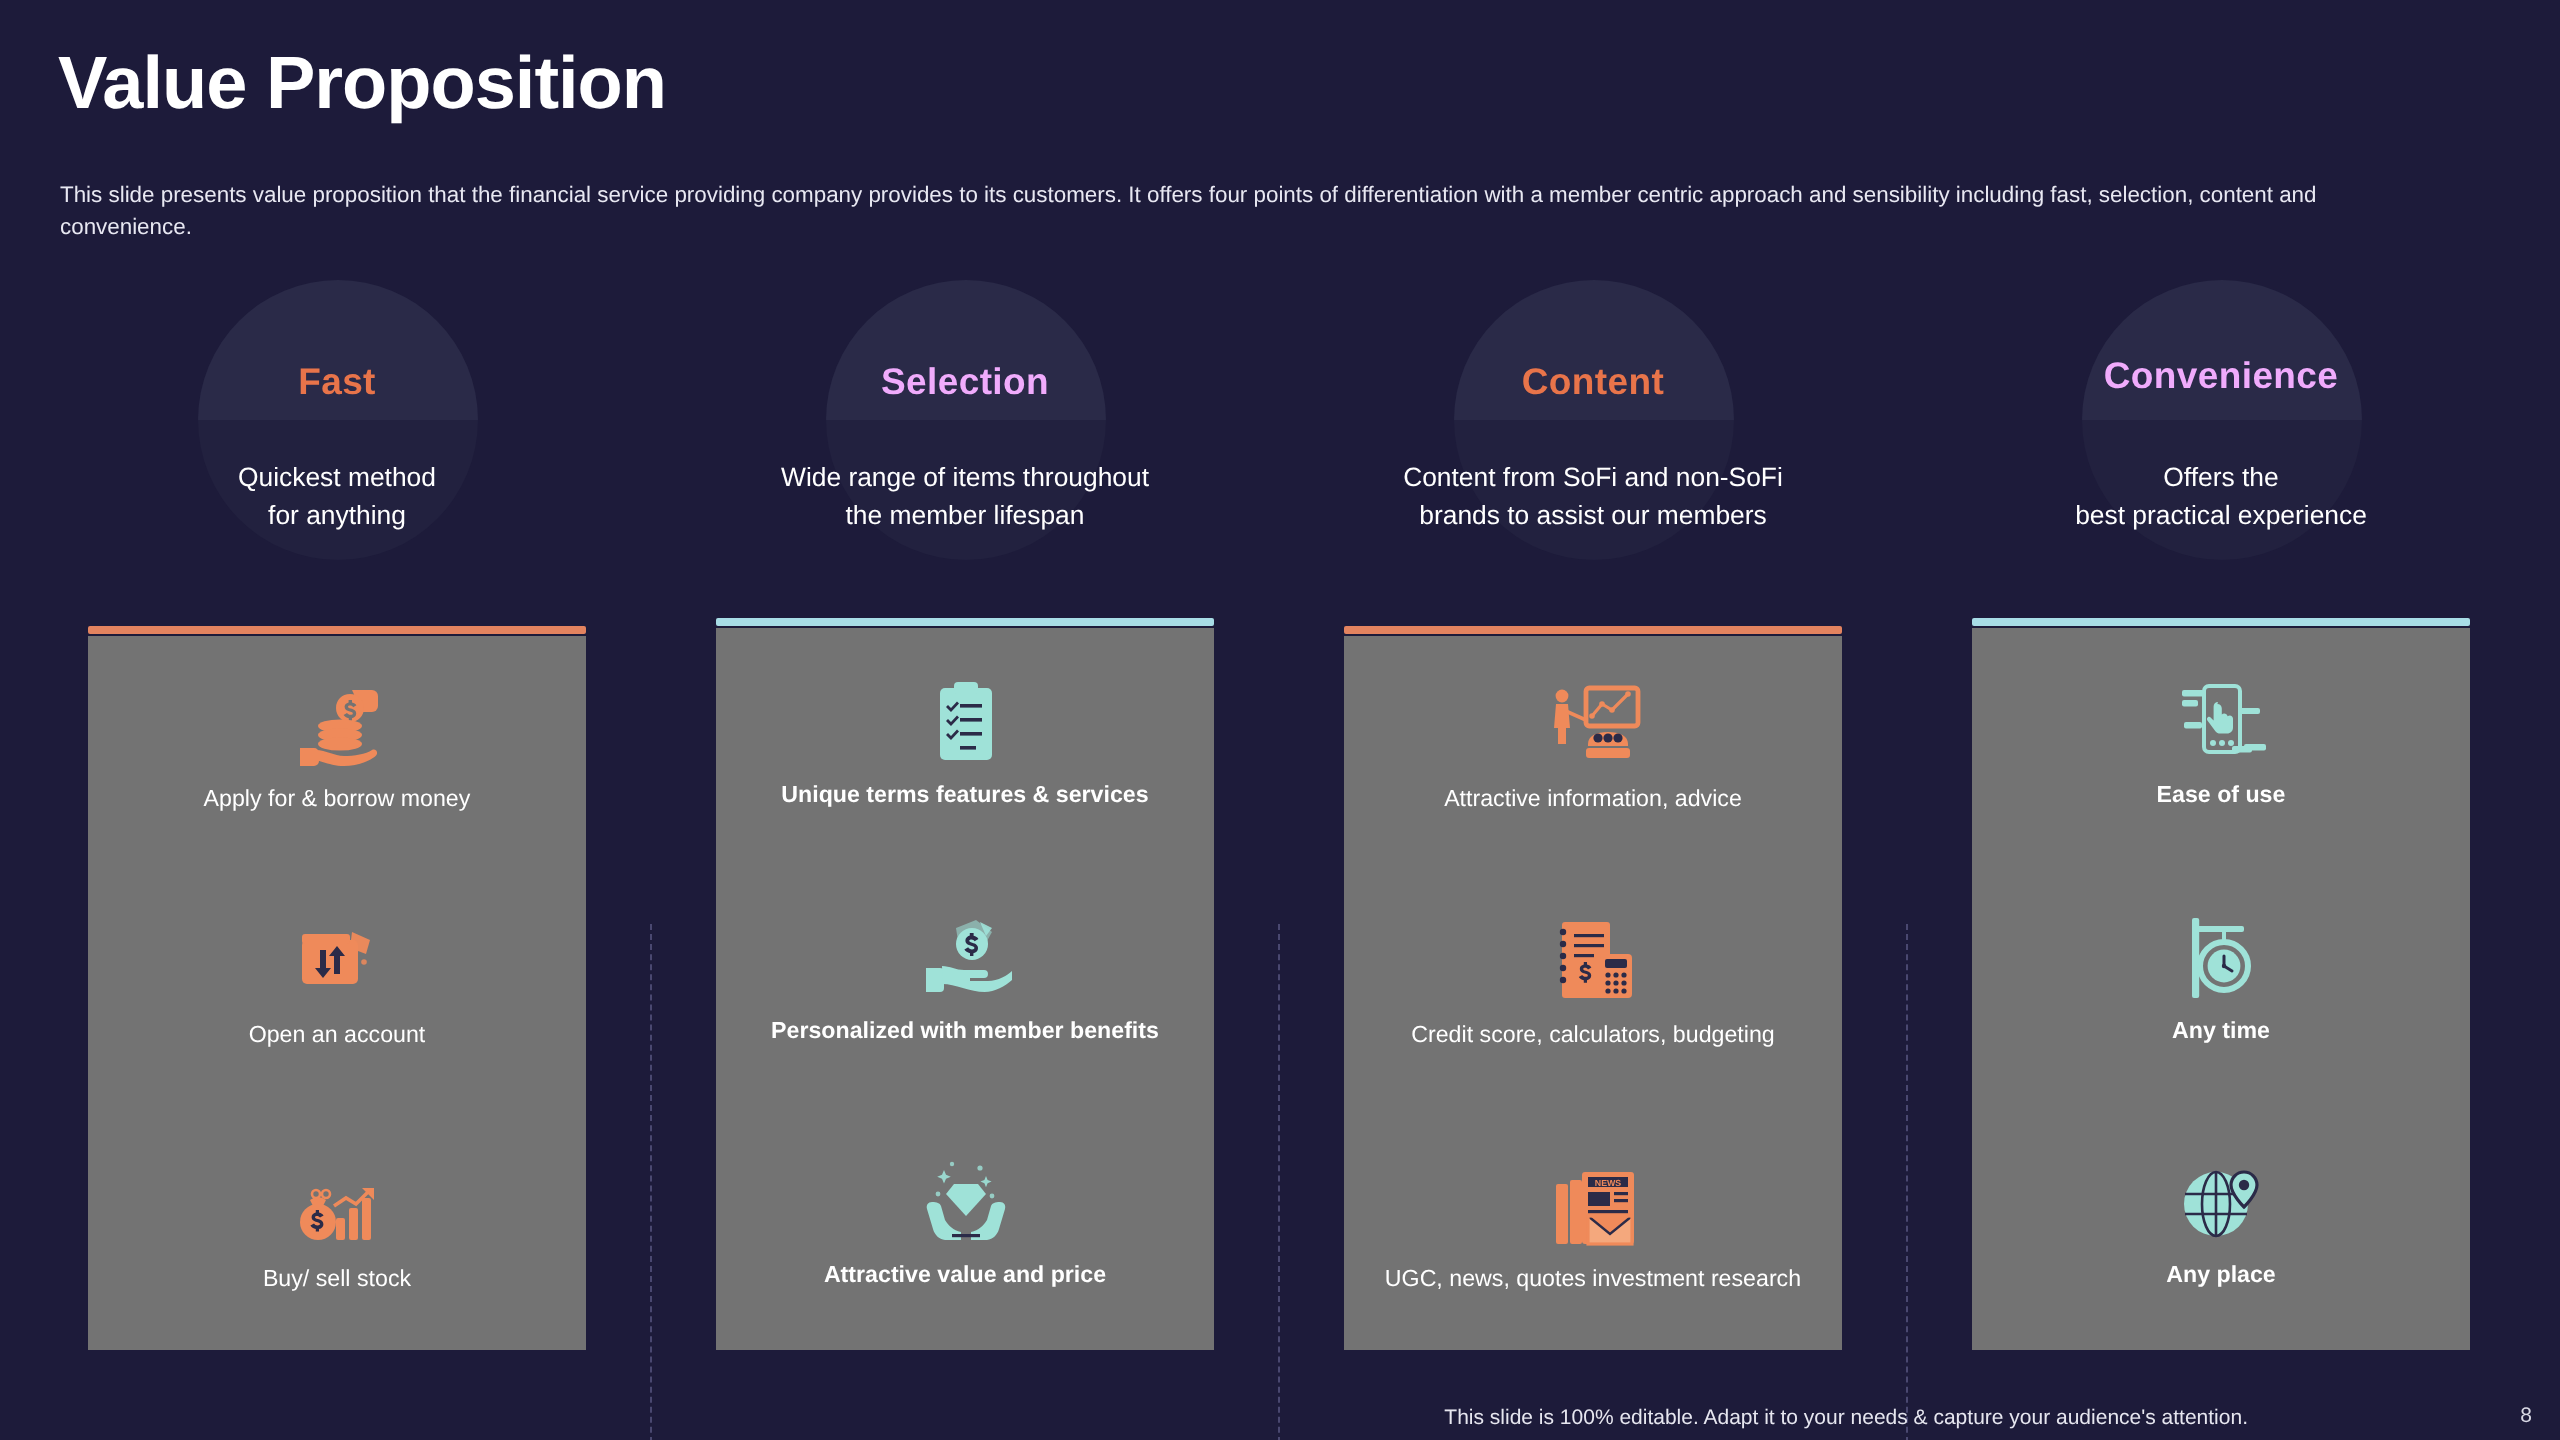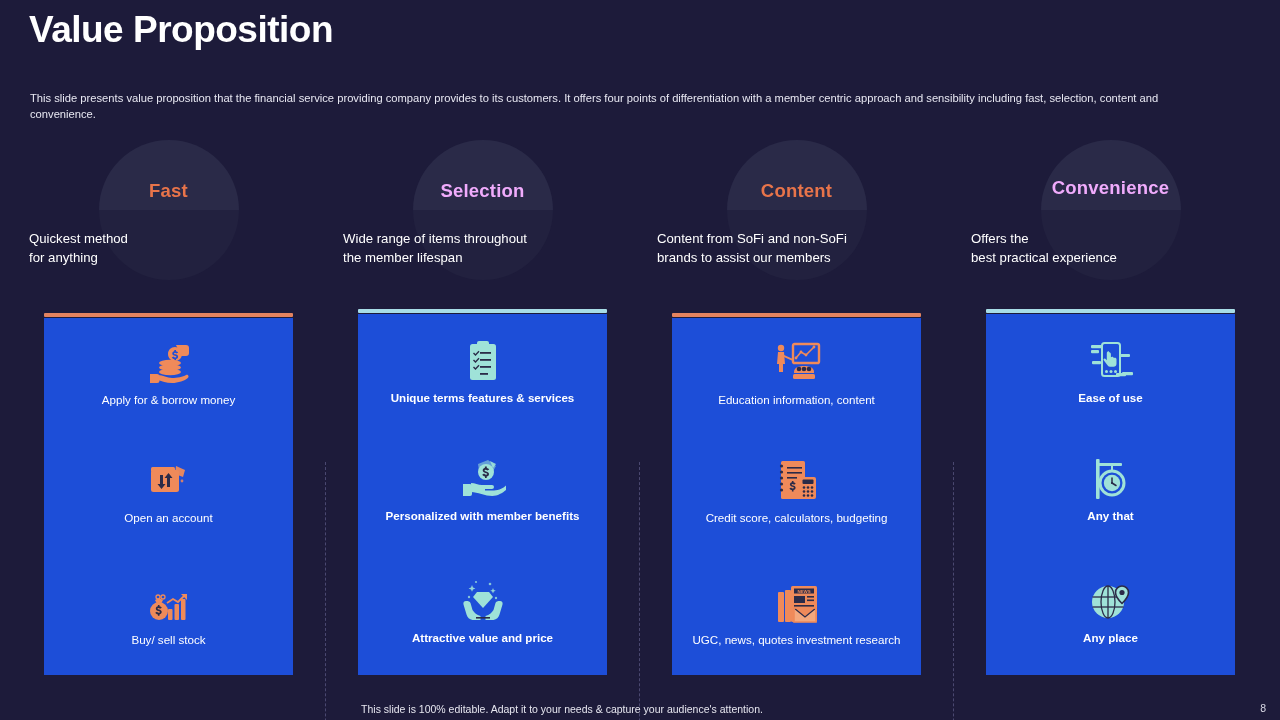--- a/index.html
+++ b/index.html
@@ -13,21 +13,21 @@
     font-family: "Liberation Sans", sans-serif;
     color: #ffffff;
     overflow: hidden;
     position: relative;
   }
 
   
   .slide-title {
     position: absolute;
     left: 29px;
-    top: 10px;
+    top: 22px;
     font-size: 37px;
     font-weight: bold;
     letter-spacing: -0.5px;
     color: #ffffff;
     line-height: 1.1;
   }
   .slide-subtitle {
     position: absolute;
     left: 30px;
     top: 78px;
@@ -98,21 +98,21 @@
   }
   .col-heading.raised { top: 37px; }
   .heading-orange { color: #e8744a; }
   .heading-teal   { color: #f0abfc; }
 
   .col-desc {
     position: absolute;
     left: -15px;
     top: 90px;
     width: 279px;
-    text-align: left;
+    text-align: center;
     font-size: 13.2px;
     line-height: 1.42;
     color: #ffffff;
     z-index: 3;
   }
 
   
   .accent-bar {
     position: absolute;
     left: 0;
@@ -123,21 +123,21 @@
   .accent-orange { background: #e3835f; top: 173px; }
   .accent-teal   { background: #a8dde6; top: 169px; }
 
   
   .card {
     position: absolute;
     left: 0;
     top: 178px;
     width: 249px;
     height: 357px;
-    background: #1d4ed8;
+    background: #737373;
   }
   .card.teal-card { top: 174px; height: 361px; font-weight: bold; }
 
   .item {
     position: absolute;
     left: -15px;
     width: 279px;
     text-align: center;
   }
   .item-0 { top: 22px; }
@@ -171,21 +171,21 @@
   .div-0 { left: 325px; }
   .div-1 { left: 639px; }
   .div-2 { left: 953px; }
 
   
   .footer-note {
     position: absolute;
     left: 0;
     top: 703px;
     width: 1124px;
-    text-align: center;
+    text-align: right;
     font-size: 10.5px;
     color: #e6e6ef;
   }
   .page-number {
     position: absolute;
     right: 14px;
     top: 702px;
     font-size: 10.5px;
     color: #d8d8e4;
   }
@@ -363,21 +363,21 @@
               <circle cx="33" cy="13" r="1.4"></circle>
                 <circle cx="41" cy="5" r="1.4"></circle>
               <path d="M21 30 c0-4 4-6 10-6 c6 0 10 2 10 6 l0 1 l-20 0 z"></path>
               <rect x="20" y="32" width="22" height="5" rx="1.5"></rect>
               <circle cx="26" cy="27" r="2.3" fill="#2b2b48"></circle>
               <circle cx="31" cy="27" r="2.3" fill="#2b2b48"></circle>
               <circle cx="36" cy="27" r="2.3" fill="#2b2b48"></circle>
             </g>
           </svg>
         </div>
-        <div class="item-label">Education information, content</div>
+        <div class="item-label">Attractive information, advice</div>
       </div>
 
       <div class="item item-1">
         <div class="item-icon">
           <svg width="42" height="44" viewBox="0 0 42 44">
             <g fill="#ef8a5a">
               <rect x="5" y="2" width="24" height="38" rx="1.5"></rect>
               <g fill="#2b2b48">
                 <circle cx="5.5" cy="7" r="1.6"></circle>
                   <circle cx="5.5" cy="13" r="1.6"></circle>
@@ -476,21 +476,21 @@
               <circle cx="22" cy="26" r="12" fill="none" stroke="#9fe2d8" stroke-width="3"></circle>
               <circle cx="22" cy="26" r="8.2"></circle>
               <g stroke="#2b2b48" stroke-width="1.5" stroke-linecap="round">
                 <path d="M22 26 l0 -5"></path>
                   <path d="M22 26 l4 2.5"></path>
               </g>
               <circle cx="22" cy="26" r="1.1" fill="#2b2b48"></circle>
             </g>
           </svg>
         </div>
-        <div class="item-label">Any that</div>
+        <div class="item-label">Any time</div>
       </div>
 
       <div class="item item-2">
         <div class="item-icon">
           <svg width="44" height="42" viewBox="0 0 44 42">
             <g fill="#9fe2d8">
               <circle cx="19" cy="22" r="16"></circle>
               <g fill="none" stroke="#2b2b48" stroke-width="1.3">
                 <ellipse cx="19" cy="22" rx="7" ry="16"></ellipse>
                 <path d="M3.5 17 l31 0"></path>

